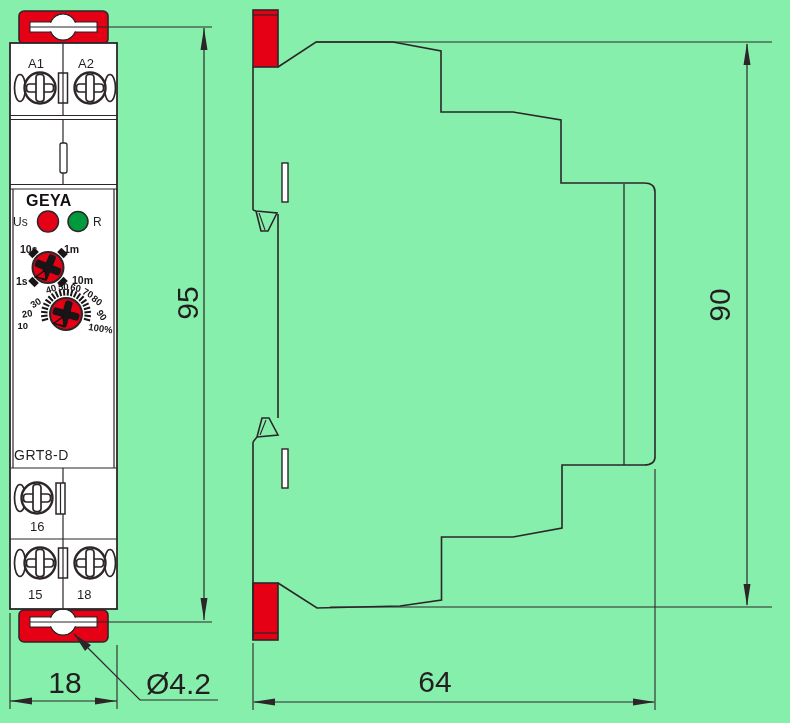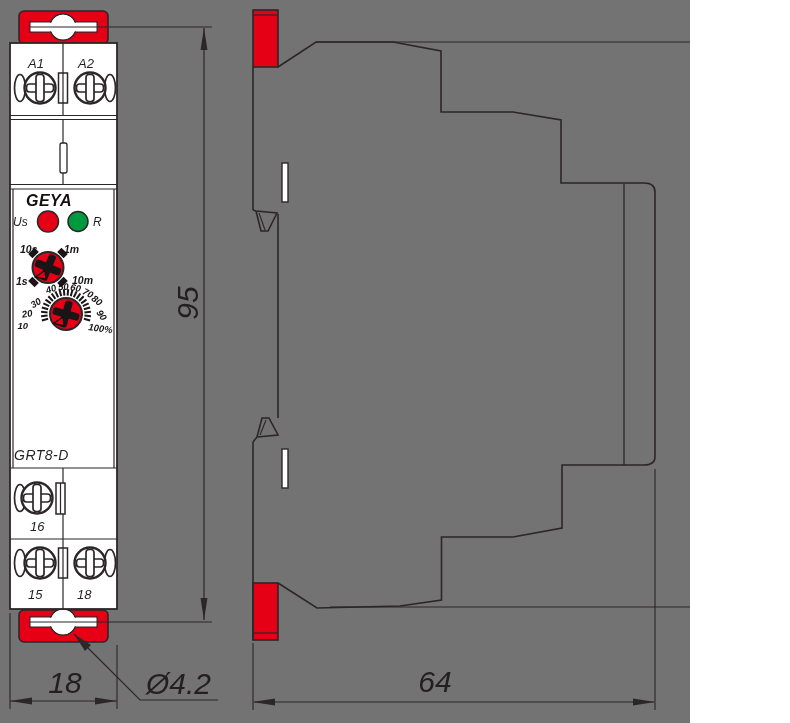--- a/index.html
+++ b/index.html
@@ -1,16 +1,16 @@
 <!DOCTYPE html>
 <html><head>
 <meta charset="utf-8">
 <style>
   html,body{margin:0;padding:0;background:#ffffff;}
-  .stage{position:relative;width:690px;height:723px;background:#737373;overflow:hidden;font-style:italic;}
+  .stage{position:relative;width:790px;height:723px;background:#86efac;overflow:hidden;}
   svg{font-family:"Liberation Sans","DejaVu Sans",sans-serif;}
   .ln{stroke:#2d2628;fill:none;}
   .lnf{stroke:#2d2628;fill:#ffffff;}
   .dimtxt{font-size:30px;fill:#231f20;}
   .lbl{font-size:12px;fill:#231f20;}
   .lbl13{font-size:13px;fill:#231f20;}
   .dial-lbl{font-size:10.5px;font-weight:bold;fill:#1a1517;}
   .dial-lbl2{font-size:9.5px;font-weight:bold;fill:#1a1517;}
   .brand{font-size:16px;font-weight:900;letter-spacing:0.5px;fill:#14100f;}
   .model{font-size:14px;fill:#231f20;letter-spacing:0.5px;}

